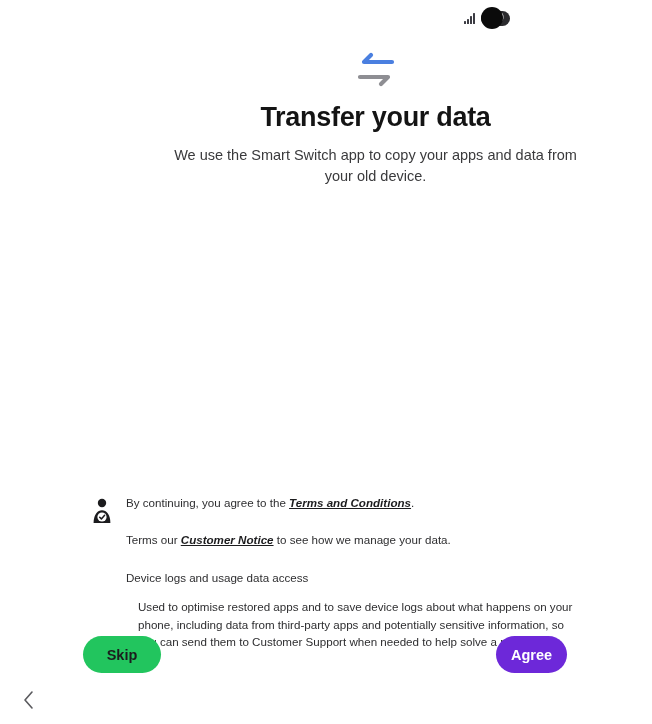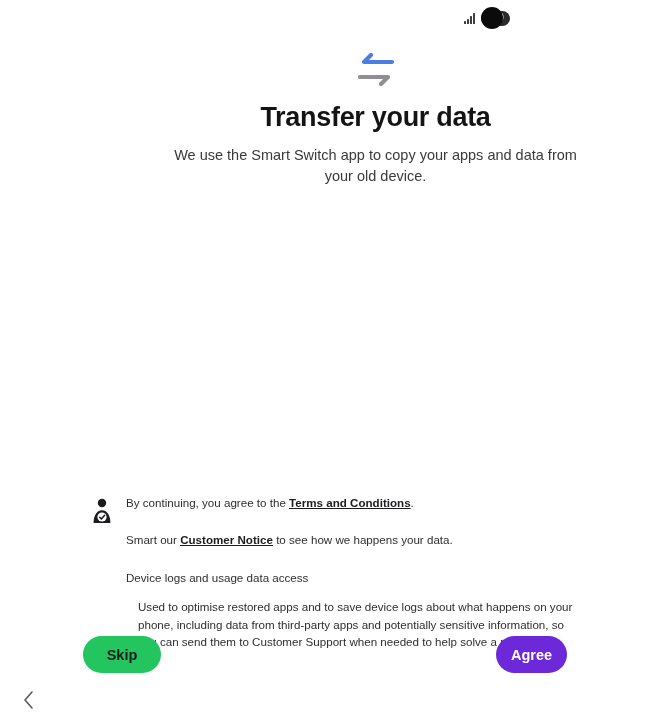--- a/index.html
+++ b/index.html
@@ -124,20 +124,21 @@
     color: #2e2e30;
     line-height: 1.5;
     margin: 0 0 20px 0;
   }
   .legal-line:last-child { margin-bottom: 0; }
   .legal-link {
     font-weight: bold;
     text-decoration: underline;
     color: #1c1c1e;
     cursor: pointer;
+    font-style: italic;
   }
   .legal-block-title {
     font-size: 11.6px;
     color: #2e2e30;
     margin: 0 0 1px 0;
     line-height: 1.5;
   }
   .legal-block-text {
     font-size: 11.6px;
     color: #2e2e30;
@@ -217,21 +218,21 @@
     <circle cx="12" cy="5" r="4.2" fill="#1c1c1e"></circle>
     <path d="M3.6 25 C3.6 16.5 7.6 12.2 12 12.2 C16.4 12.2 20.4 16.5 20.4 25 Z" fill="#1c1c1e"></path>
     <circle cx="12" cy="19" r="4.6" fill="#ffffff"></circle>
     <path d="M9.7 19.2 L11.4 20.9 L14.6 17.2" fill="none" stroke="#1c1c1e" stroke-width="1.5" stroke-linecap="round" stroke-linejoin="round"></path>
   </svg>
   <div class="legal-body">
     <p class="legal-line">
       <span>By continuing, you agree to the </span><span class="legal-link">Terms and Conditions</span><span>.</span>
     </p>
     <p class="legal-line">
-      <span>Smart our </span><span class="legal-link">Customer Notice</span><span> to see how we happens your data.</span>
+      <span>Terms our </span><span class="legal-link">Customer Notice</span><span> to see how we manage your data.</span>
     </p>
     <div>
       <p class="legal-block-title">Device logs and usage data access</p>
       <p class="legal-block-text">Used to optimise restored apps and to save device logs about what happens on your phone, including data from third-party apps and potentially sensitive information, so you can send them to Customer Support when needed to help solve a problem</p>
     </div>
   </div>
 </div>
 
 <button class="btn-skip">Skip</button>
 <button class="btn-agree">Agree</button>

